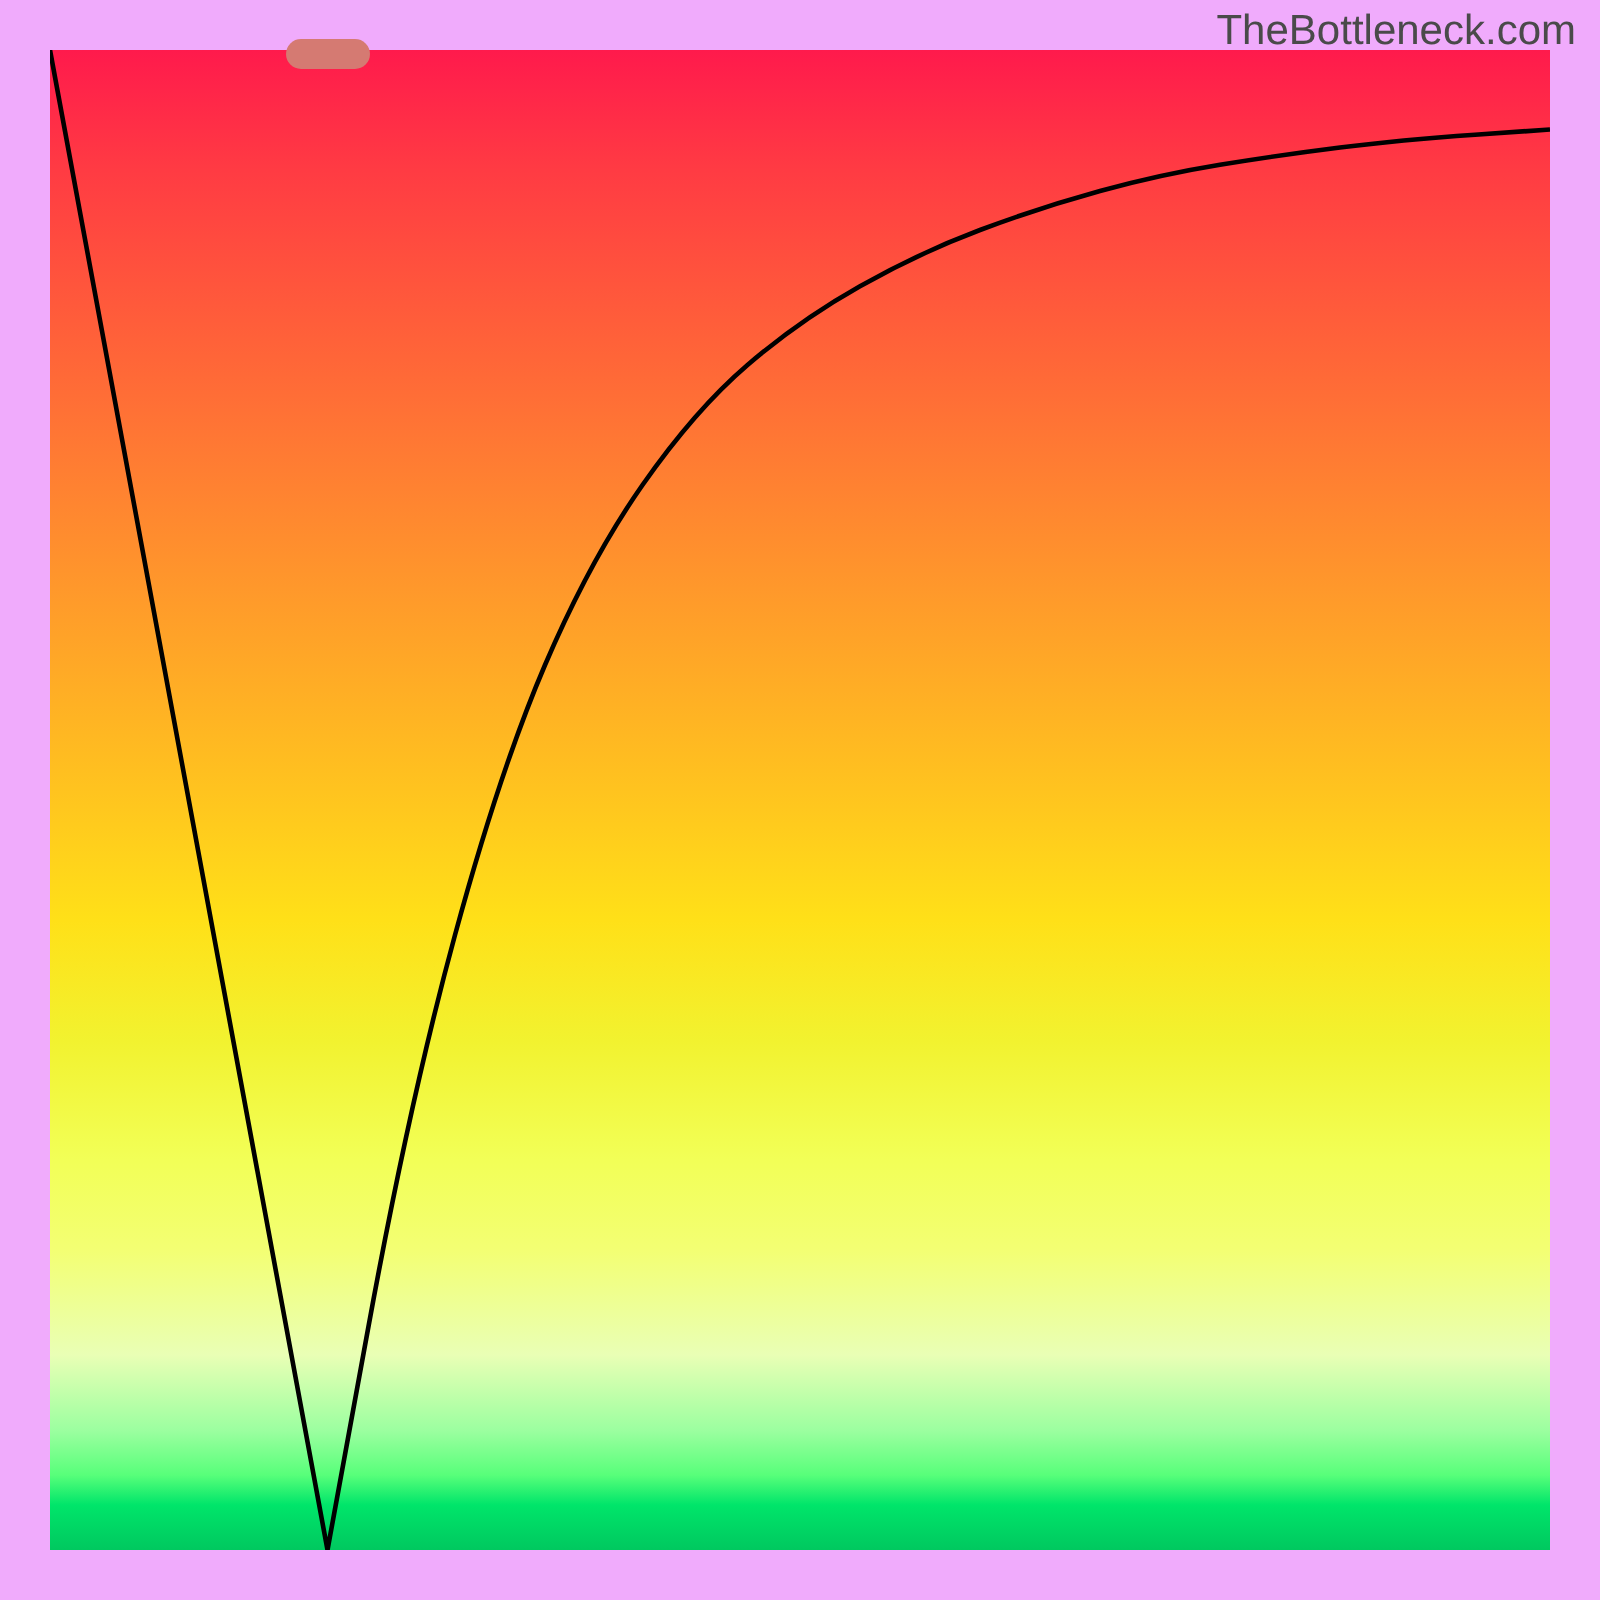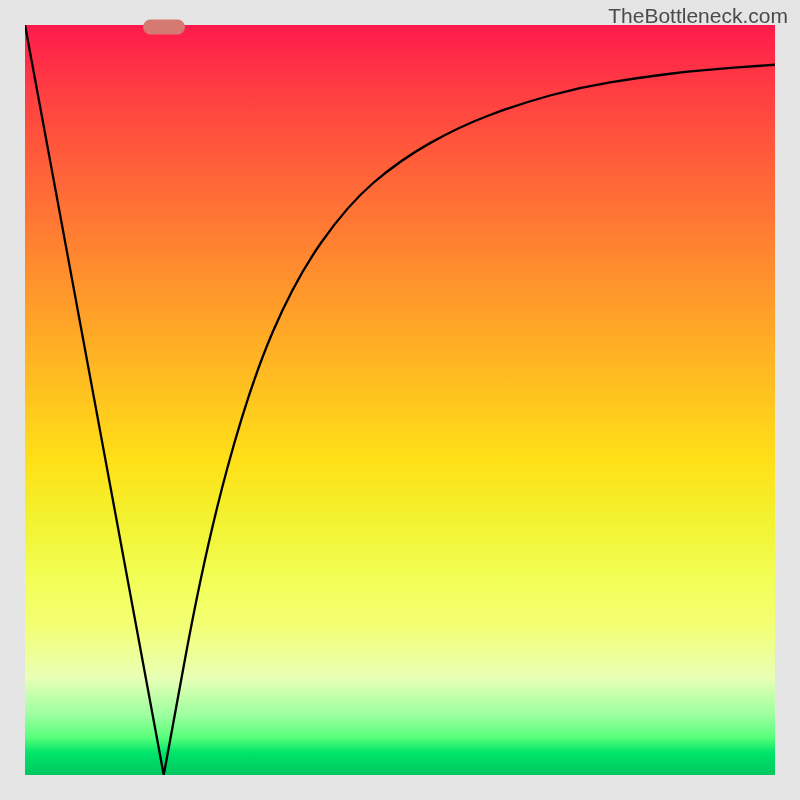--- a/index.html
+++ b/index.html
@@ -1,16 +1,16 @@
 <!DOCTYPE html>
 <html><head>
 <meta charset="utf-8">
 <style>
   html,body{margin:0;padding:0;width:800px;height:800px;overflow:hidden}
-  .wrap{position:relative;width:800px;height:800px;background:#e5e5e5}
+  .wrap{position:relative;width:800px;height:800px;background:#f0abfc}
   .plot{position:absolute;left:25px;top:25px;width:750px;height:750px}
   .grad{position:absolute;left:0;top:0;width:100%;height:100%;
         background:linear-gradient(to bottom,
           #ff1a4c 0%,
           #ff3b43 8%,
           #ff5d3a 18%,
           #ff7e32 28%,
           #ff9f29 38%,
           #ffbf20 48%,
           #ffe018 58%,

